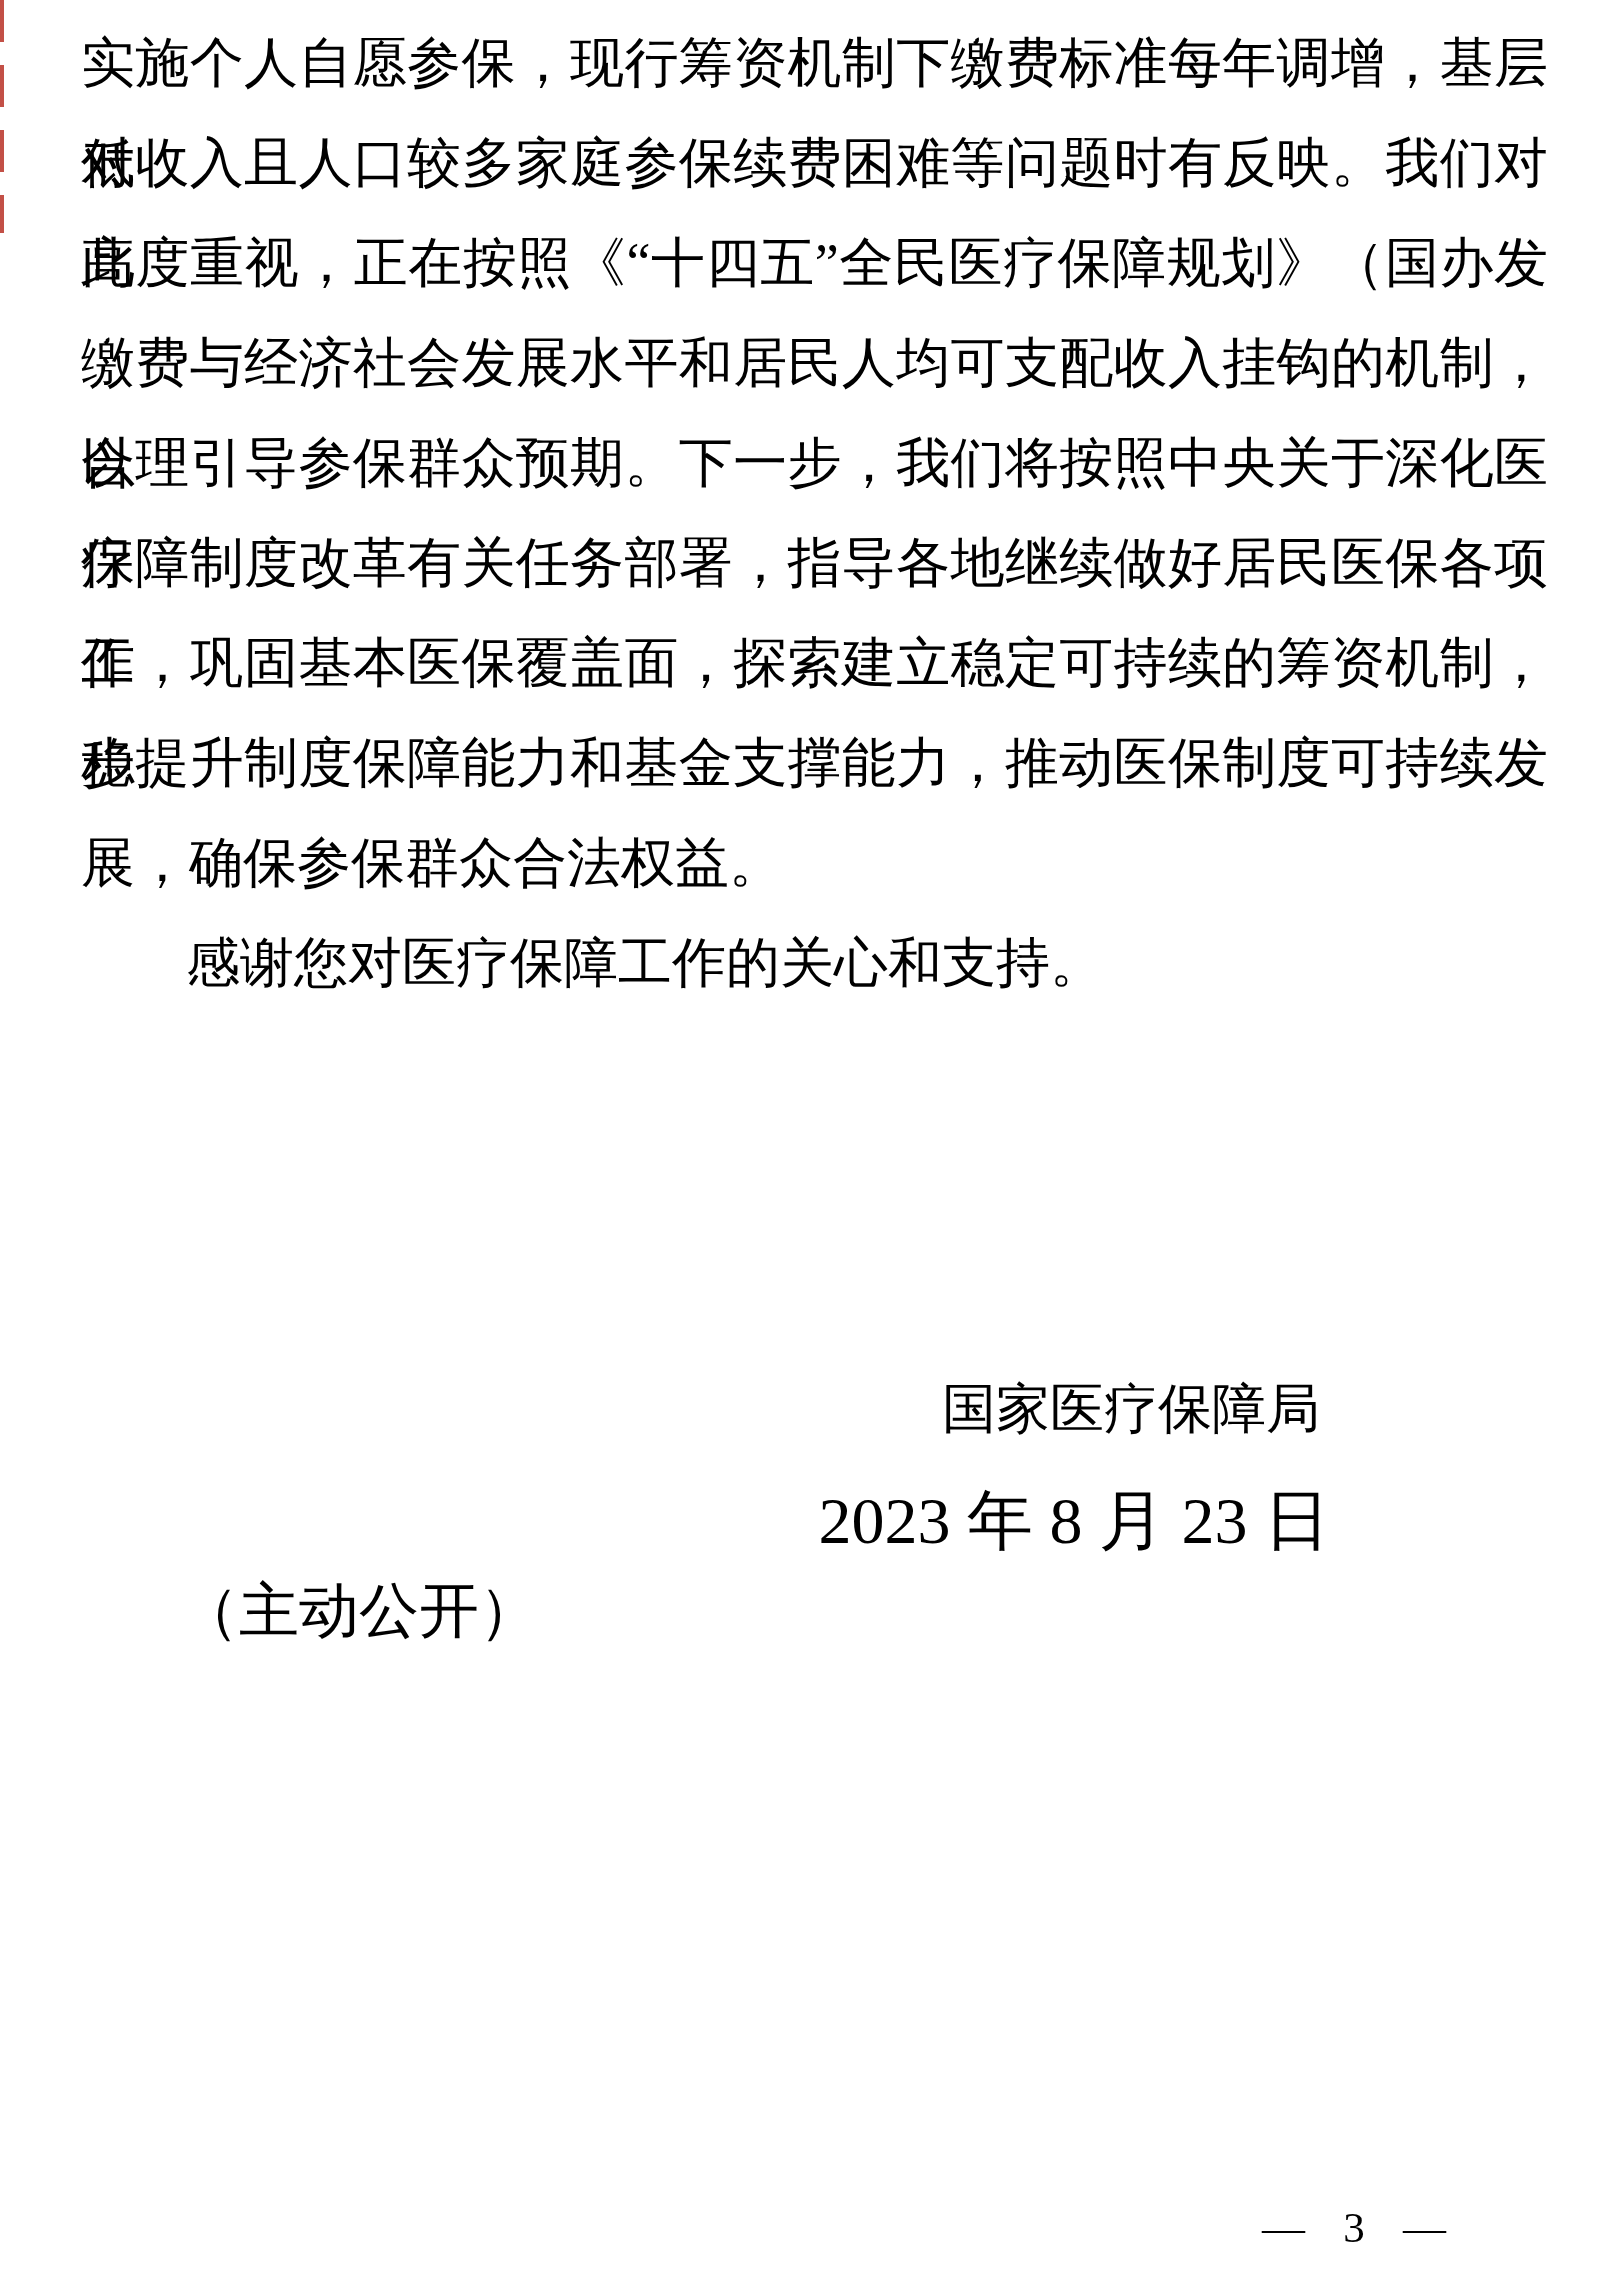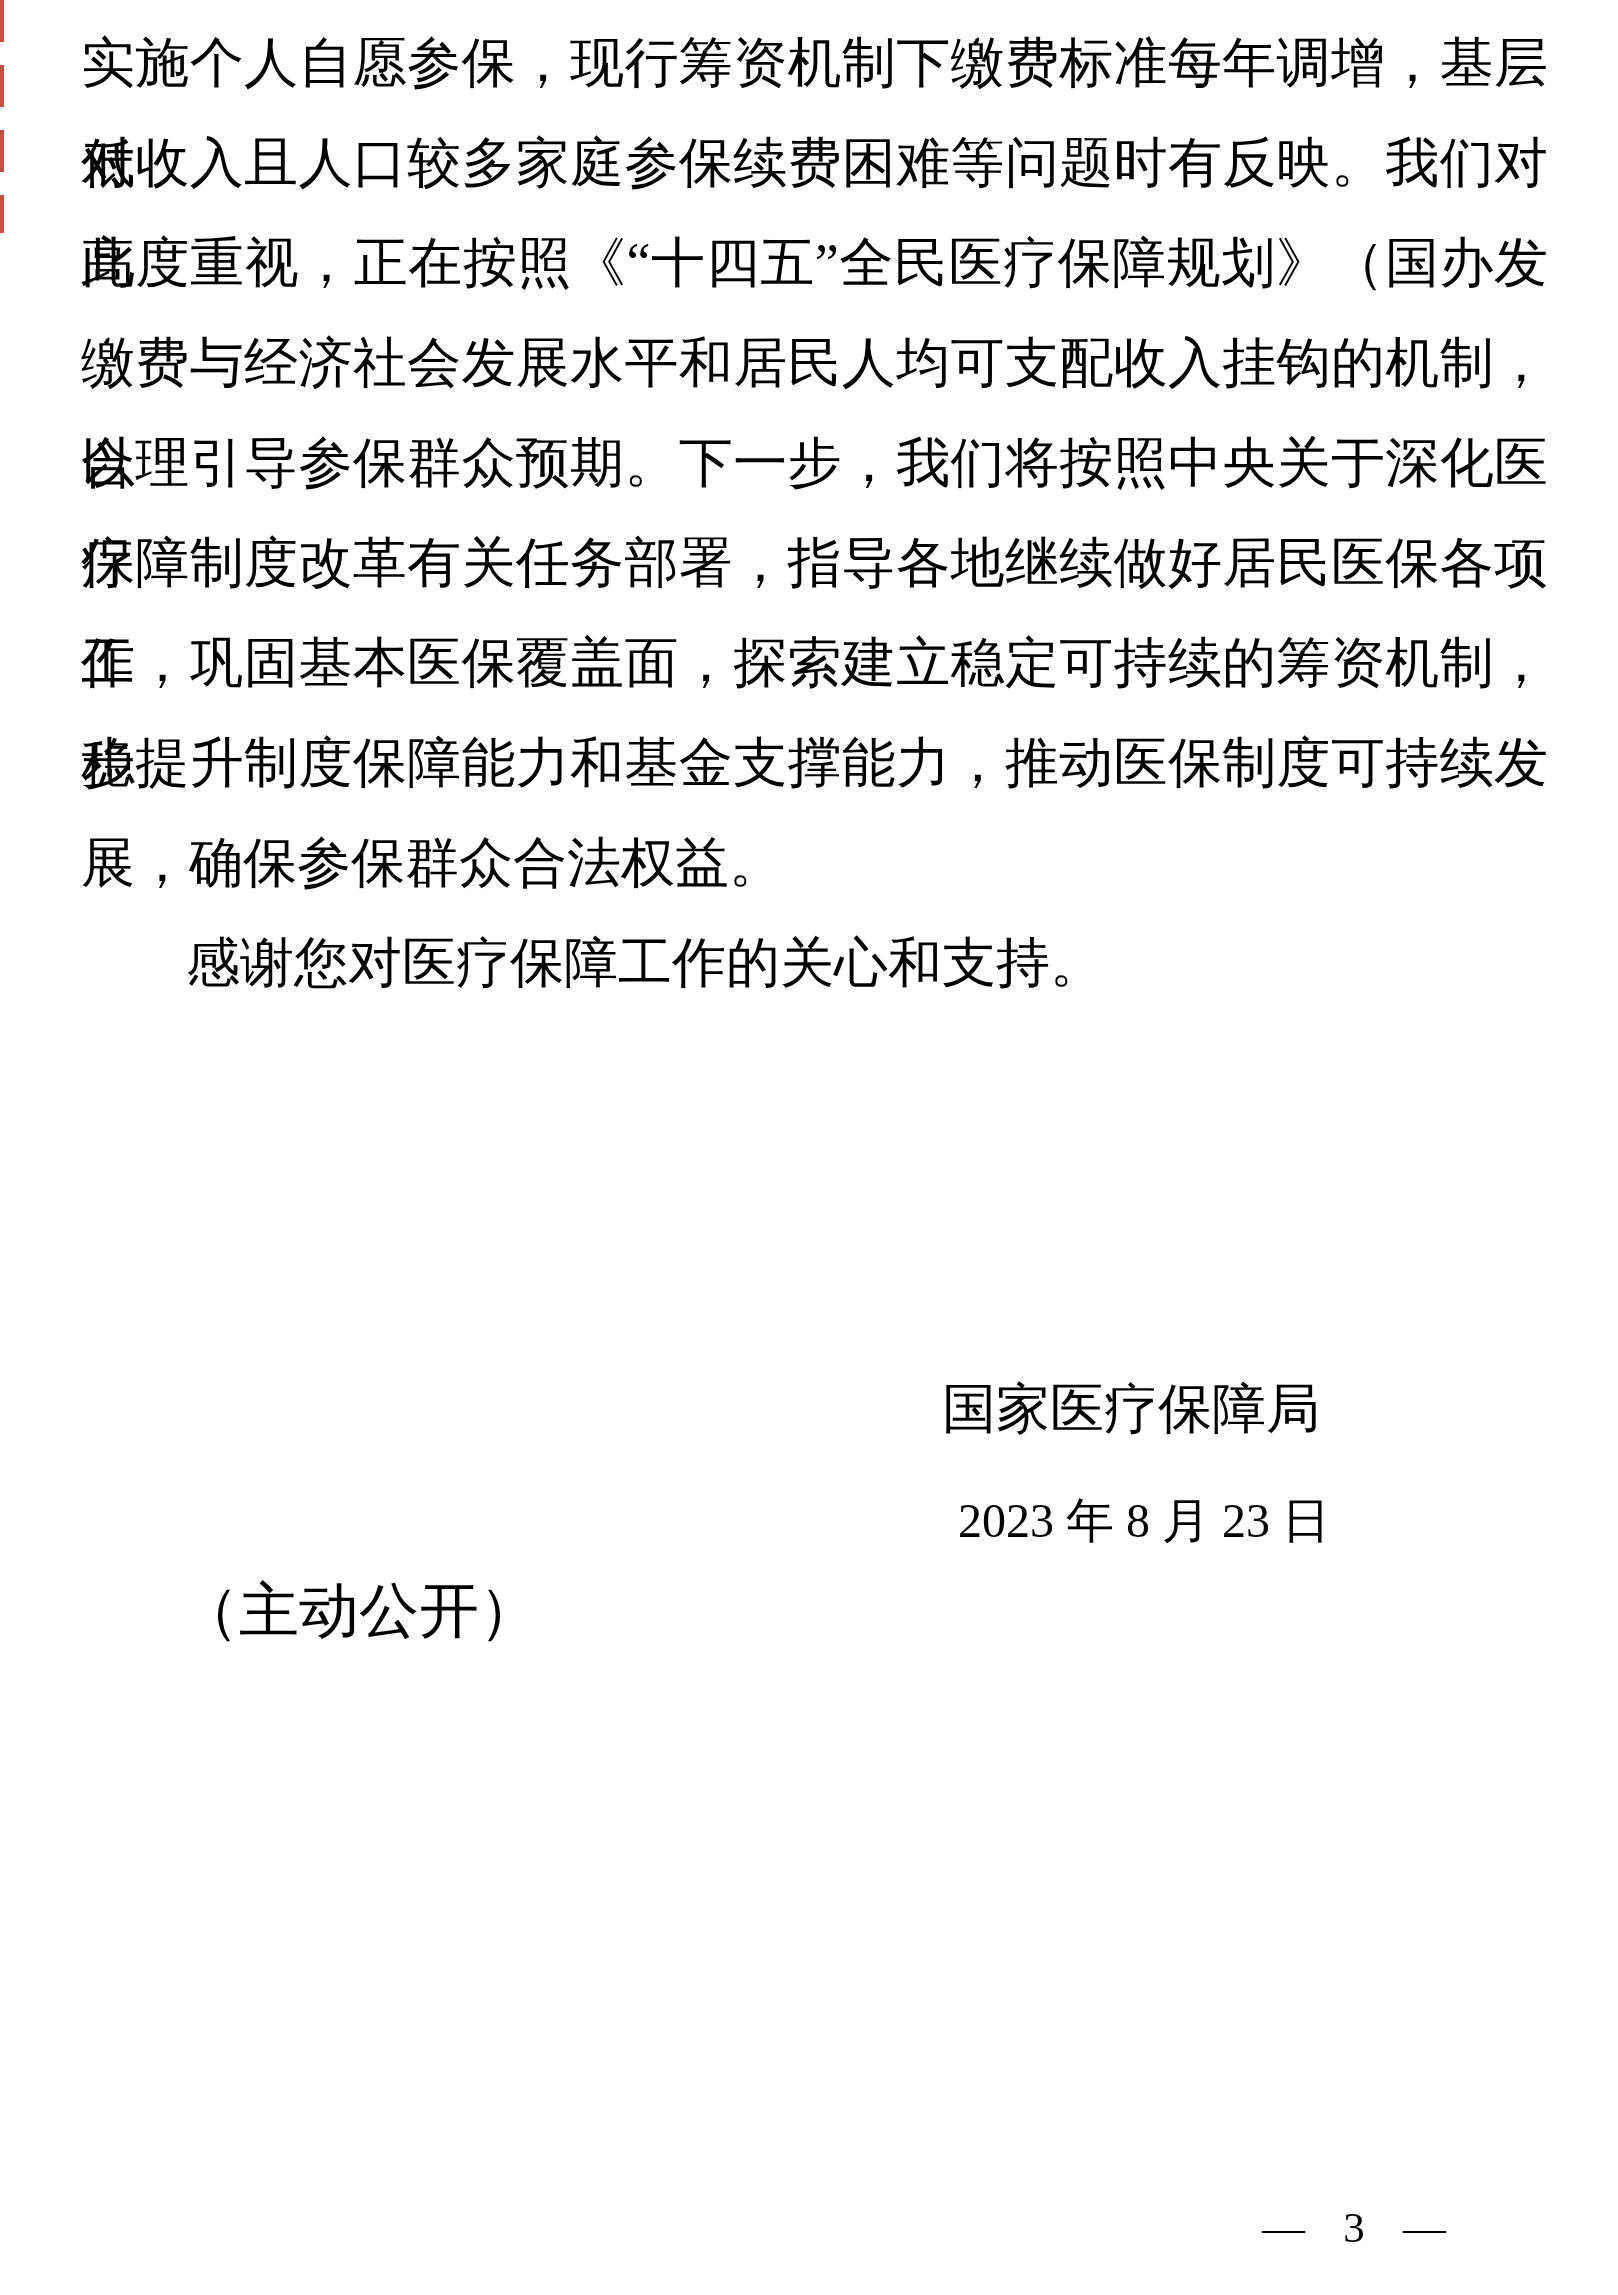--- a/index.html
+++ b/index.html
@@ -59,21 +59,21 @@
     right: 299px;
     font-size: 54px;
     line-height: 54px;
     white-space: nowrap;
     margin-left: 40px;
   }
   .signature-date {
     position: absolute;
     top: 1495px;
     right: 289px;
-    font-size: 48px;
+    font-size: 66px;
     line-height: 52px;
     white-space: nowrap;
   }
   .disclosure {
     position: absolute;
     top: 1585px;
     left: 179px;
     font-size: 60px;
     line-height: 52px;
     white-space: nowrap;

